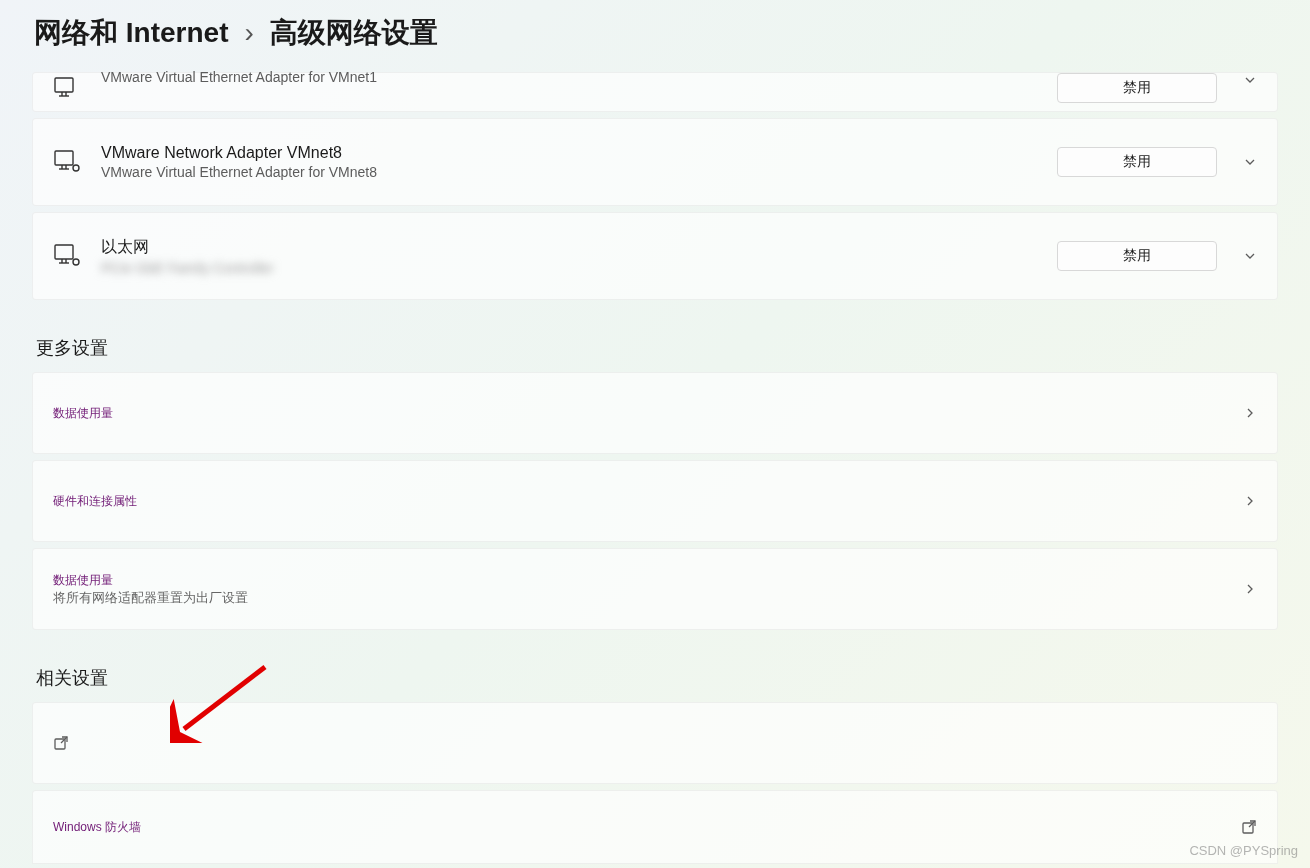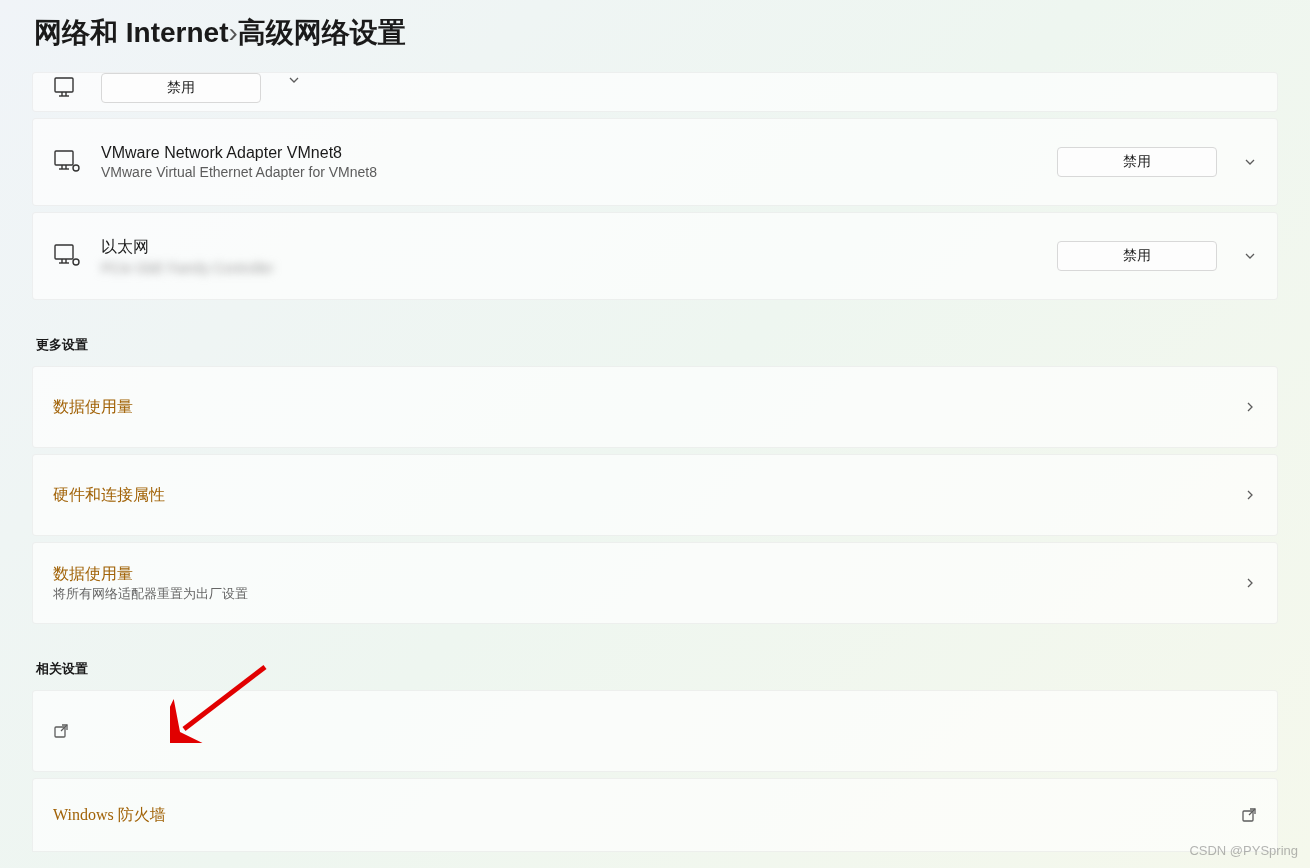--- a/index.html
+++ b/index.html
@@ -7,21 +7,21 @@
     width: 1310px;
     height: 868px;
     font-family: "Segoe UI", "Microsoft YaHei", sans-serif;
     background: linear-gradient(135deg, #f0f4f8 0%, #eef6f0 50%, #f5f8ec 100%);
     overflow: hidden;
     position: relative;
   }
   .header {
     display: flex;
     align-items: center;
-    gap: 0;
+    gap: 16px;
     padding: 14px 34px 20px 34px;
     font-size: 28px;
     font-weight: 600;
     color: #1a1a1a;
   }
   .header .sep { color: #565656; font-weight: 400; }
   .content {
     padding: 0 32px;
   }
   .card {
@@ -56,30 +56,30 @@
     color: #1a1a1a;
     display:flex; align-items:center; justify-content:center;
     cursor:pointer;
   }
   .chevron-col {
     width: 40px;
     display:flex; align-items:center; justify-content:flex-end;
     color:#5c5c5c;
   }
   .section-title {
-    font-size: 13px;
-    font-weight: 700;
+    font-size: 18px;
+    font-weight: 400;
     color: #1a1a1a;
     margin: 36px 0 12px 4px;
   }
   .nav-card {
     height: 82px;
     cursor:pointer;
   }
-  .nav-card .nav-title { font-size: 16px; color:#a16207;font-family:Liberation Serif, serif; }
+  .nav-card .nav-title { font-size: 12px; color:#701a75; }
   .nav-card .nav-sub { font-size: 13px; color:#666; }
   .nav-card.firewall { height: 74px; margin-bottom:0; border-bottom-left-radius:0; border-bottom-right-radius:0;}
   .chevron-right, .ext-icon { color:#5c5c5c; }
   .arrow-annot {
     position: absolute;
     left: 170px;
     top: 663px;
     width: 100px;
     height: 80px;
     pointer-events:none;
@@ -107,20 +107,23 @@
 
   <div class="card adapter-card first">
     <div class="adapter-icon">
       <svg width="26" height="20" viewBox="0 0 26 20" fill="none" stroke="currentColor" stroke-width="1.4">
         <rect x="1" y="1" width="18" height="14" rx="1"></rect>
         <line x1="8" y1="15" x2="8" y2="19"></line>
           <line x1="12" y1="15" x2="12" y2="19"></line>
         <line x1="5" y1="19" x2="15" y2="19"></line>
       </svg>
     </div>
+    <div class="adapter-text">
+      <div class="adapter-sub">VMware Virtual Ethernet Adapter for VMnet1</div>
+    </div>
     <div class="disable-btn">禁用</div>
     <div class="chevron-col">
       <svg width="14" height="14" viewBox="0 0 14 14" fill="none" stroke="currentColor" stroke-width="1.3">
           <polyline points="3,5 7,9 11,5"></polyline>
         </svg>
     </div>
   </div>
 
   <div class="card adapter-card">
     <div class="adapter-icon">

